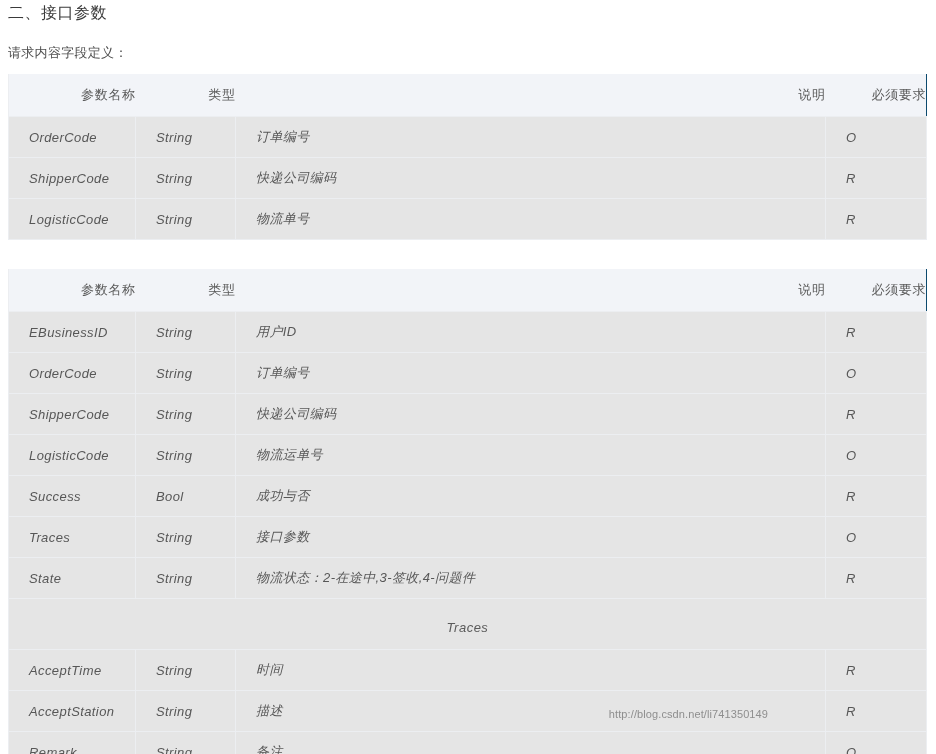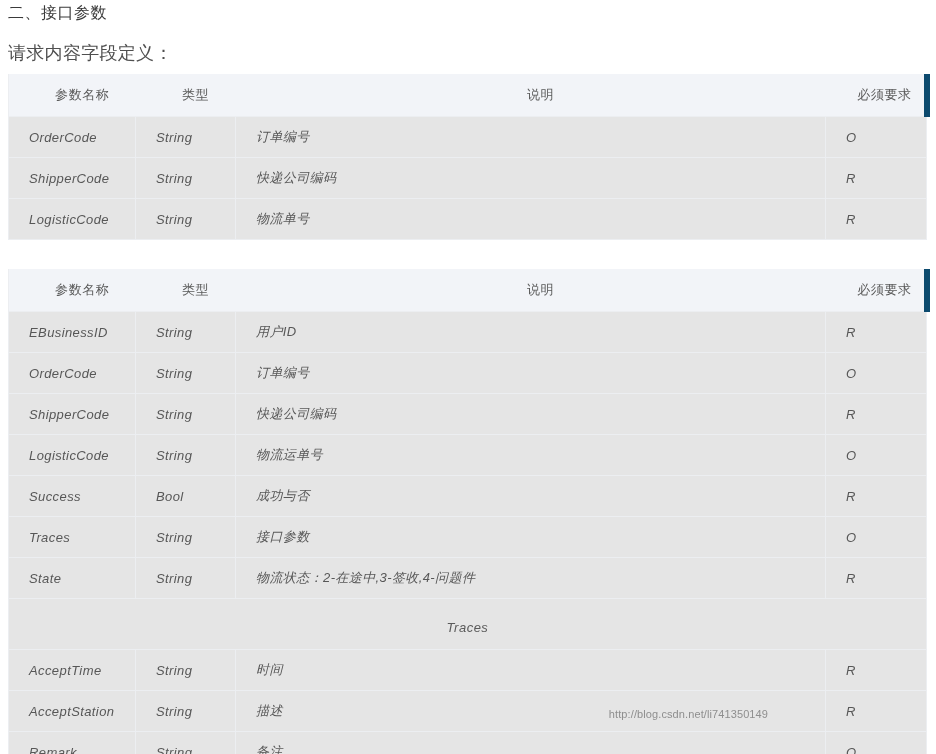--- a/index.html
+++ b/index.html
@@ -30,21 +30,21 @@
     font-size: 16px;
     line-height: 22px;
     color: #3a3a3a;
     letter-spacing: 0.5px;
     font-weight: 400;
   }
 
   .intro-line {
     position: absolute;
     left: 8px;
-    font-size: 18px;
+    font-size: 13px;
     line-height: 18px;
     color: #4f4f4f;
     letter-spacing: 0.3px;
     text-align: right;
   }
   .intro-request { top: 44px; }
   .intro-response { top: 239px; margin-top: 45px; }
 
   table.param-table {
     position: absolute;
@@ -60,33 +60,33 @@
 
   table.param-table col.c-name  { width: 127px; }
   table.param-table col.c-type  { width: 100px; }
   table.param-table col.c-desc  { width: 590px; }
   table.param-table col.c-req   { width: 101px; }
 
   table.param-table thead th {
     background: #f2f4f8;
     color: #5a5a5a;
     font-weight: 400;
-    text-align: center;
+    text-align: right;
     padding: 12px 0 12px 20px;
     font-size: 13px;
     border: none;
     border-bottom: 1px solid #eceef1;
     letter-spacing: 0.6px;
     white-space: nowrap;
   }
   table.param-table thead th.th-first {
     border-left: 1px solid #eceef1;
   }
   table.param-table thead th.th-last {
-    border-right: 6px solid #0c4a6e;
+    border-right: 1px solid #0c4a6e;
   }
 
   table.param-table tbody td {
     padding: 11px 0 11px 20px;
     border: 1px solid #eceef1;
     border-top: none;
     color: #575757;
     font-size: 13px;
     letter-spacing: 0.4px;
     height: 17px;

